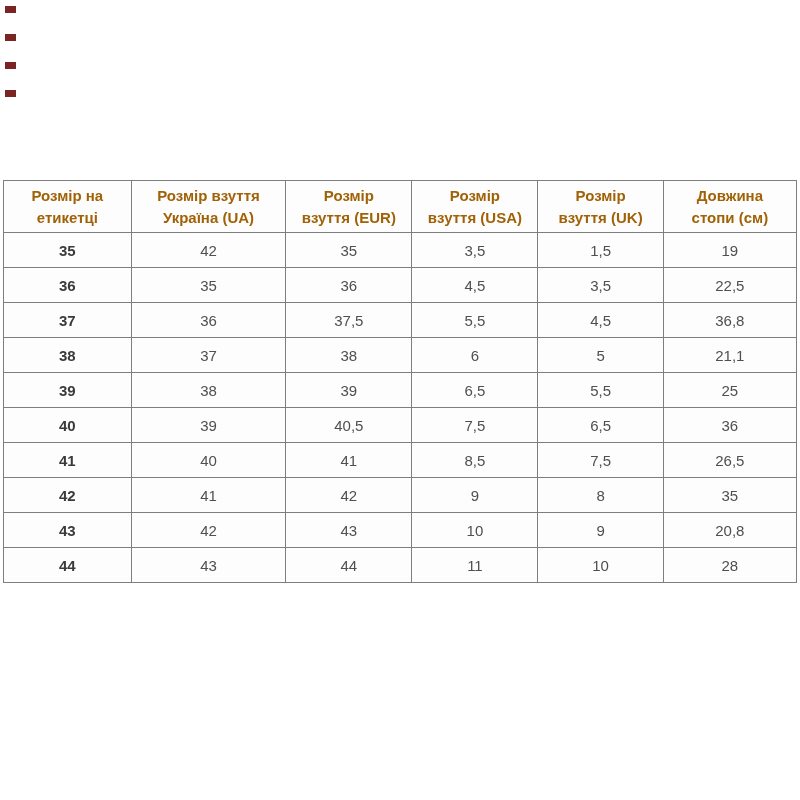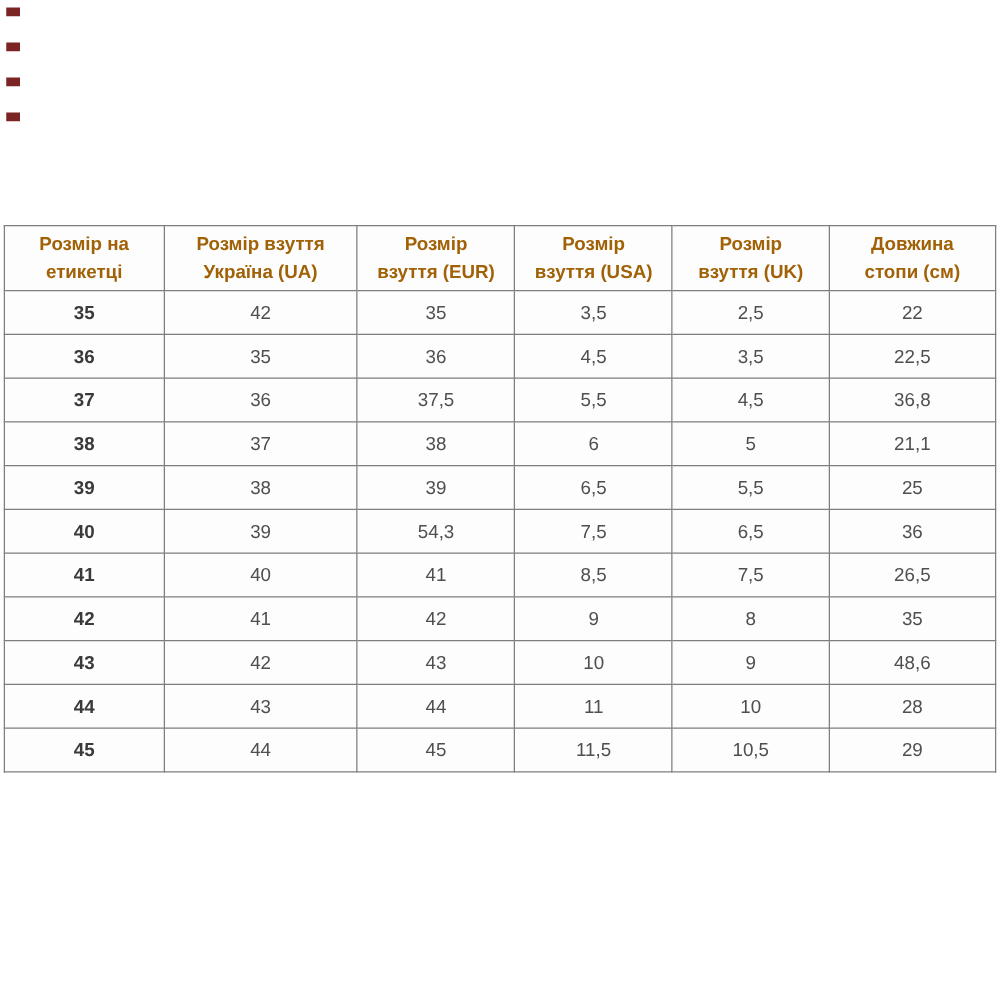--- a/index.html
+++ b/index.html
@@ -90,22 +90,22 @@
           <th>Довжина
 стопи (см)</th>
         </tr>
       </thead>
     <tbody>
         <tr>
           <td class="label-col">35</td>
           <td>42</td>
           <td>35</td>
           <td>3,5</td>
-          <td>2,5</td>
-          <td>22</td>
+          <td>1,5</td>
+          <td>19</td>
         </tr>
         <tr>
           <td class="label-col">36</td>
           <td>35</td>
           <td>36</td>
           <td>4,5</td>
           <td>3,5</td>
           <td>22,5</td>
         </tr>
         <tr>
@@ -128,21 +128,21 @@
           <td class="label-col">39</td>
           <td>38</td>
           <td>39</td>
           <td>6,5</td>
           <td>5,5</td>
           <td>25</td>
         </tr>
         <tr>
           <td class="label-col">40</td>
           <td>39</td>
-          <td>54,3</td>
+          <td>40,5</td>
           <td>7,5</td>
           <td>6,5</td>
           <td>36</td>
         </tr>
         <tr>
           <td class="label-col">41</td>
           <td>40</td>
           <td>41</td>
           <td>8,5</td>
           <td>7,5</td>
@@ -155,33 +155,25 @@
           <td>9</td>
           <td>8</td>
           <td>35</td>
         </tr>
         <tr>
           <td class="label-col">43</td>
           <td>42</td>
           <td>43</td>
           <td>10</td>
           <td>9</td>
-          <td>48,6</td>
+          <td>20,8</td>
         </tr>
         <tr>
           <td class="label-col">44</td>
           <td>43</td>
           <td>44</td>
           <td>11</td>
           <td>10</td>
           <td>28</td>
         </tr>
-        <tr>
-          <td class="label-col">45</td>
-          <td>44</td>
-          <td>45</td>
-          <td>11,5</td>
-          <td>10,5</td>
-          <td>29</td>
-        </tr>
       </tbody>
   </table>
 </div>
 
 </body></html>

